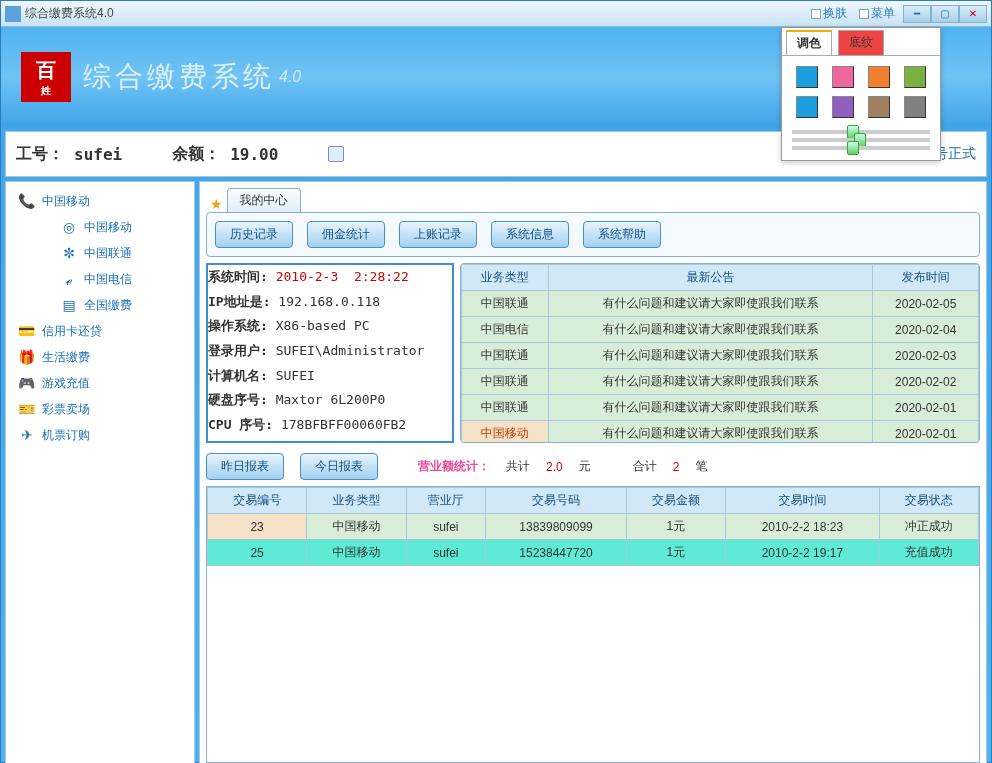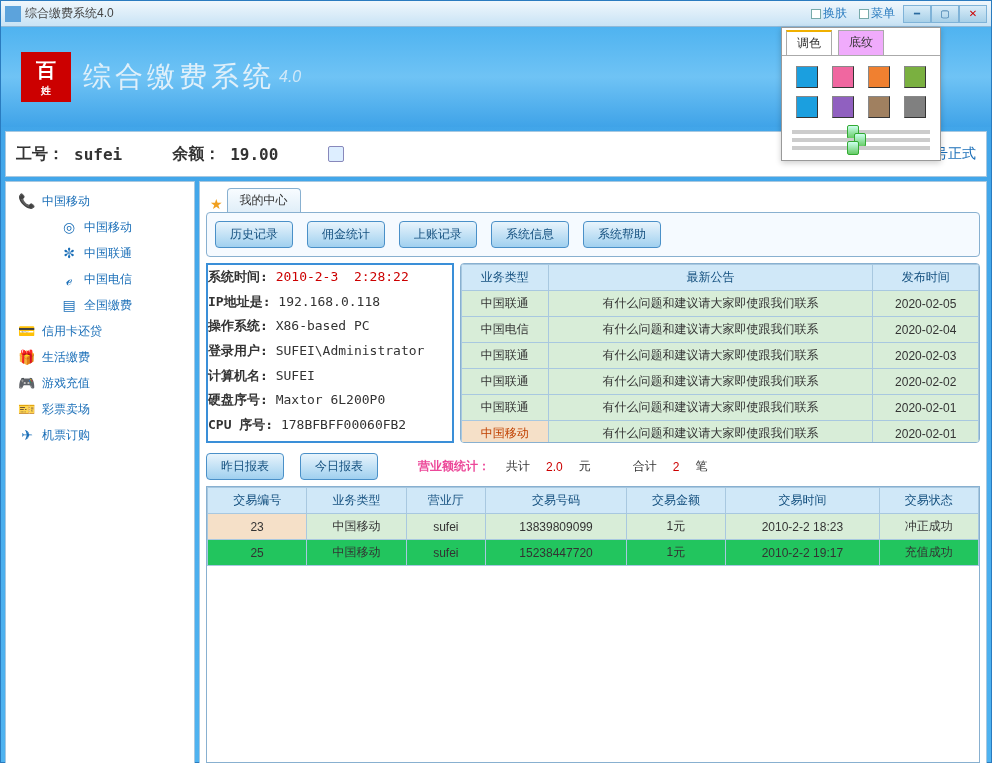--- a/index.html
+++ b/index.html
@@ -45,25 +45,25 @@
 th, td { border: 1px solid #a8c8e0; padding: 4px 6px; text-align: center; font-size: 12px; }
 th { background: #d0e8f8; color: #14507f; font-weight: normal; }
 .announce tbody tr { background: #d8edd8; }
 .row-mobile td:first-child { background: #f5e0c8; color: #c04000; }
 .statbar { display: flex; align-items: center; gap: 16px; margin-top: 6px; padding: 4px 0; }
 .stitle { color: #ec4899; font-weight: bold; margin-left: 24px; }
 .txlist { flex: 1; border: 1px solid #88b0d0; margin-top: 2px; overflow: auto; }
 .txlist th { background: #d0e8f8; }
 .txlist tbody tr:nth-child(1) { background: #d8edd8; }
 .txlist tbody tr:nth-child(1) td:first-child { background: #f5e0c8; }
-.txlist tbody tr:nth-child(2) { background: #22c55e; }
+.txlist tbody tr:nth-child(2) { background: #5eead4; }
 .theme-panel { position: absolute; top: 26px; right: 50px; width: 160px; background: #fff; border: 1px solid #999; box-shadow: 0 2px 6px rgba(0,0,0,0.2); z-index: 10; padding-bottom: 8px; }
 .theme-tabs { display: flex; border-bottom: 1px solid #aaa; }
 .theme-tab { padding: 3px 10px; border: 1px solid #aaa; border-bottom: none; margin: 2px 2px 0 4px; background: #f0e8d0; cursor: pointer; font-size: 12px; }
-.theme-tab.active { background: #fff; border-top: 2px solid #f0b000; }
+.theme-tab.active { background: #fff; border-top: 2px solid #f0b000; font-weight: bold; }
 .swatches { display: grid; grid-template-columns: repeat(4, 24px); gap: 8px 12px; padding: 10px 14px; }
 .swatch { width: 22px; height: 22px; border: 1px outset #888; cursor: pointer; }
 .slider-row { display: flex; align-items: center; padding: 2px 10px; }
 .slider { flex: 1; height: 4px; background: #ccc; position: relative; }
 .thumb { position: absolute; top: -5px; width: 12px; height: 14px; background: linear-gradient(to bottom,#cfe,#6c6); border: 1px solid #3a3; border-radius: 2px; }
 </style>
 </head>
 <body>
 
 <div class="window">
@@ -267,21 +267,21 @@
               </tr>
             </tbody>
           </table>
       </div>
     </div>
   </div>
 
   <div class="theme-panel">
     <div class="theme-tabs">
       <div class="theme-tab active">调色</div>
-      <div class="theme-tab" style="background:#f0abfc">底纹</div>
+      <div class="theme-tab" style="background:#ef4444">底纹</div>
     </div>
     <div class="swatches" id="swatches">
         <div class="swatch" style="background: rgb(27, 159, 223);"></div>
         <div class="swatch" style="background: rgb(240, 103, 160);"></div>
         <div class="swatch" style="background: rgb(240, 128, 48);"></div>
         <div class="swatch" style="background: rgb(122, 176, 64);"></div>
         <div class="swatch" style="background: rgb(27, 159, 223);"></div>
         <div class="swatch" style="background: rgb(144, 96, 192);"></div>
         <div class="swatch" style="background: rgb(160, 128, 96);"></div>
         <div class="swatch" style="background: rgb(128, 128, 128);"></div>

